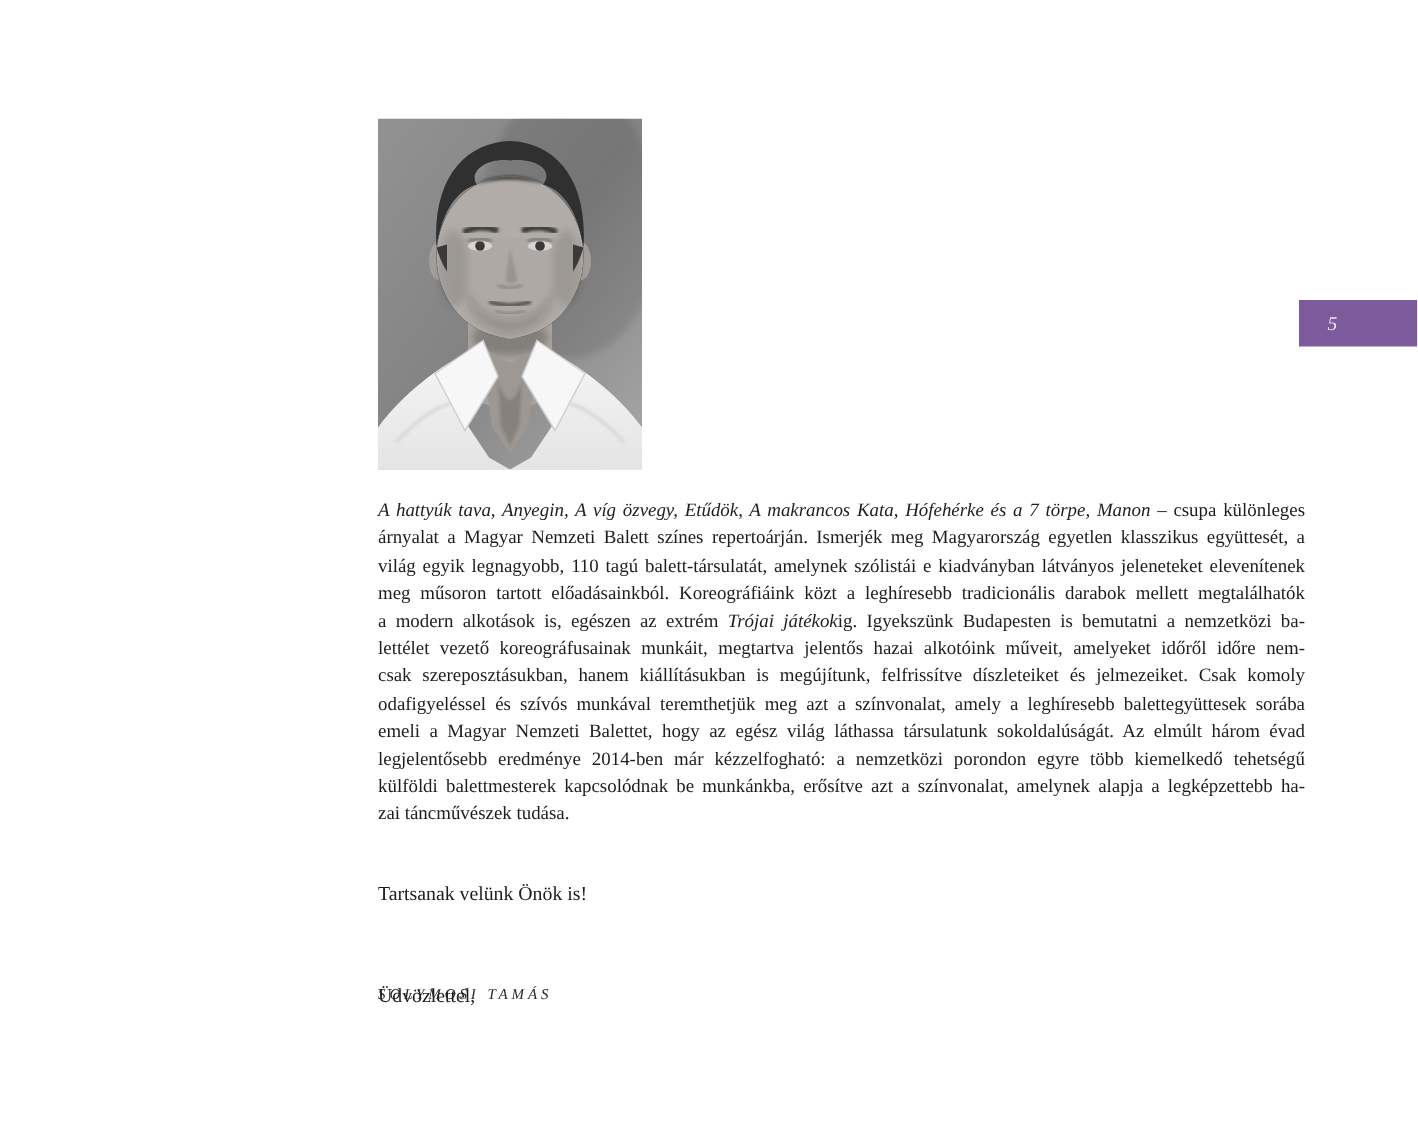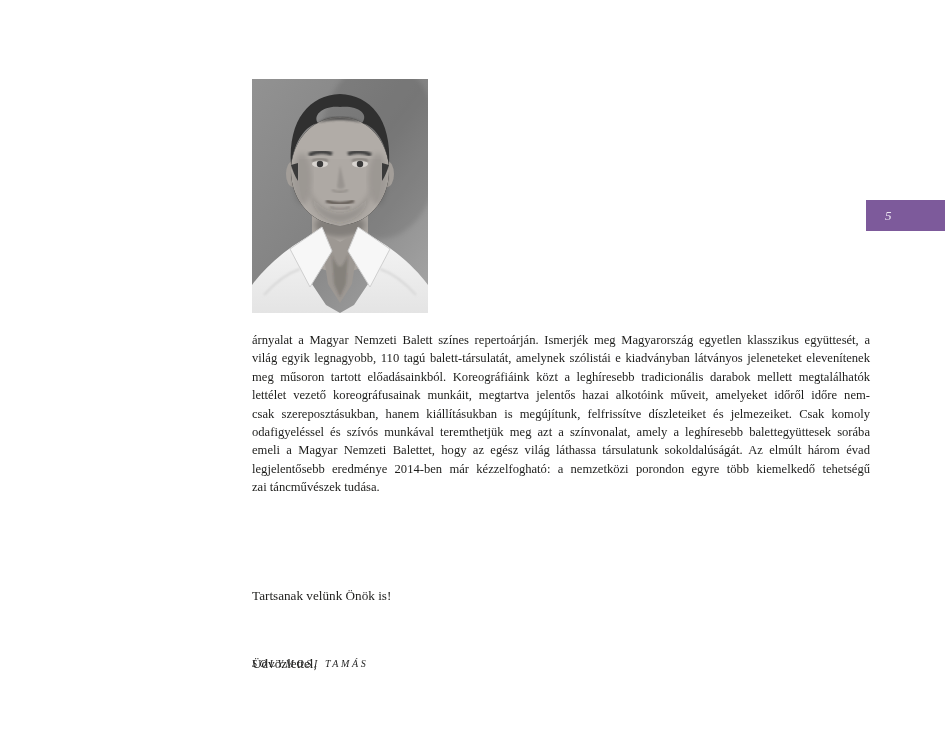--- a/index.html
+++ b/index.html
@@ -154,28 +154,31 @@
       <path d="M78 128 Q88 132 98 128" stroke="rgba(70,64,60,0.4)" stroke-width="1.5" fill="none" filter="url(#soft)"></path>
     </svg>
 
   </figure>
 
   <div class="page-tab" style="background: rgb(125, 90, 155);">
     <span class="page-num" style="color: rgb(236, 230, 242);">5</span>
   </div>
 
   <div class="body-text">
+      <div class="line just"><span class="it">A hattyúk tava, Anyegin, A víg özvegy, Etűdök, A makrancos Kata, Hófehérke és a 7 törpe, Manon</span><span> – csupa különleges</span></div>
       <div class="line just"><span>árnyalat a Magyar Nemzeti Balett színes repertoárján. Ismerjék meg Magyarország egyetlen klasszikus együttesét, a</span></div>
       <div class="line just"><span>világ egyik legnagyobb, 110 tagú balett-társulatát, amelynek szólistái e kiadványban látványos jeleneteket elevenítenek</span></div>
       <div class="line just"><span>meg műsoron tartott előadásainkból. Koreográfiáink közt a leghíresebb tradicionális darabok mellett megtalálhatók</span></div>
+      <div class="line just"><span>a modern alkotások is, egészen az extrém </span><span class="it">Trójai játékok</span><span>ig. Igyekszünk Budapesten is bemutatni a nemzetközi ba-</span></div>
       <div class="line just"><span>lettélet vezető koreográfusainak munkáit, megtartva jelentős hazai alkotóink műveit, amelyeket időről időre nem-</span></div>
       <div class="line just"><span>csak szereposztásukban, hanem kiállításukban is megújítunk, felfrissítve díszleteiket és jelmezeiket. Csak komoly</span></div>
       <div class="line just"><span>odafigyeléssel és szívós munkával teremthetjük meg azt a színvonalat, amely a leghíresebb balettegyüttesek sorába</span></div>
       <div class="line just"><span>emeli a Magyar Nemzeti Balettet, hogy az egész világ láthassa társulatunk sokoldalúságát. Az elmúlt három évad</span></div>
       <div class="line just"><span>legjelentősebb eredménye 2014-ben már kézzelfogható: a nemzetközi porondon egyre több kiemelkedő tehetségű</span></div>
+      <div class="line just"><span>külföldi balettmesterek kapcsolódnak be munkánkba, erősítve azt a színvonalat, amelynek alapja a legképzettebb ha-</span></div>
       <div class="line"><span>zai táncművészek tudása.</span></div>
     </div>
 
   <p class="invitation">Tartsanak velünk Önök is!</p>
 
   <p class="salutation">Üdvözlettel,</p>
 
   <p class="signature">SOLYMOSI TAMÁS</p>
 
 </div>

